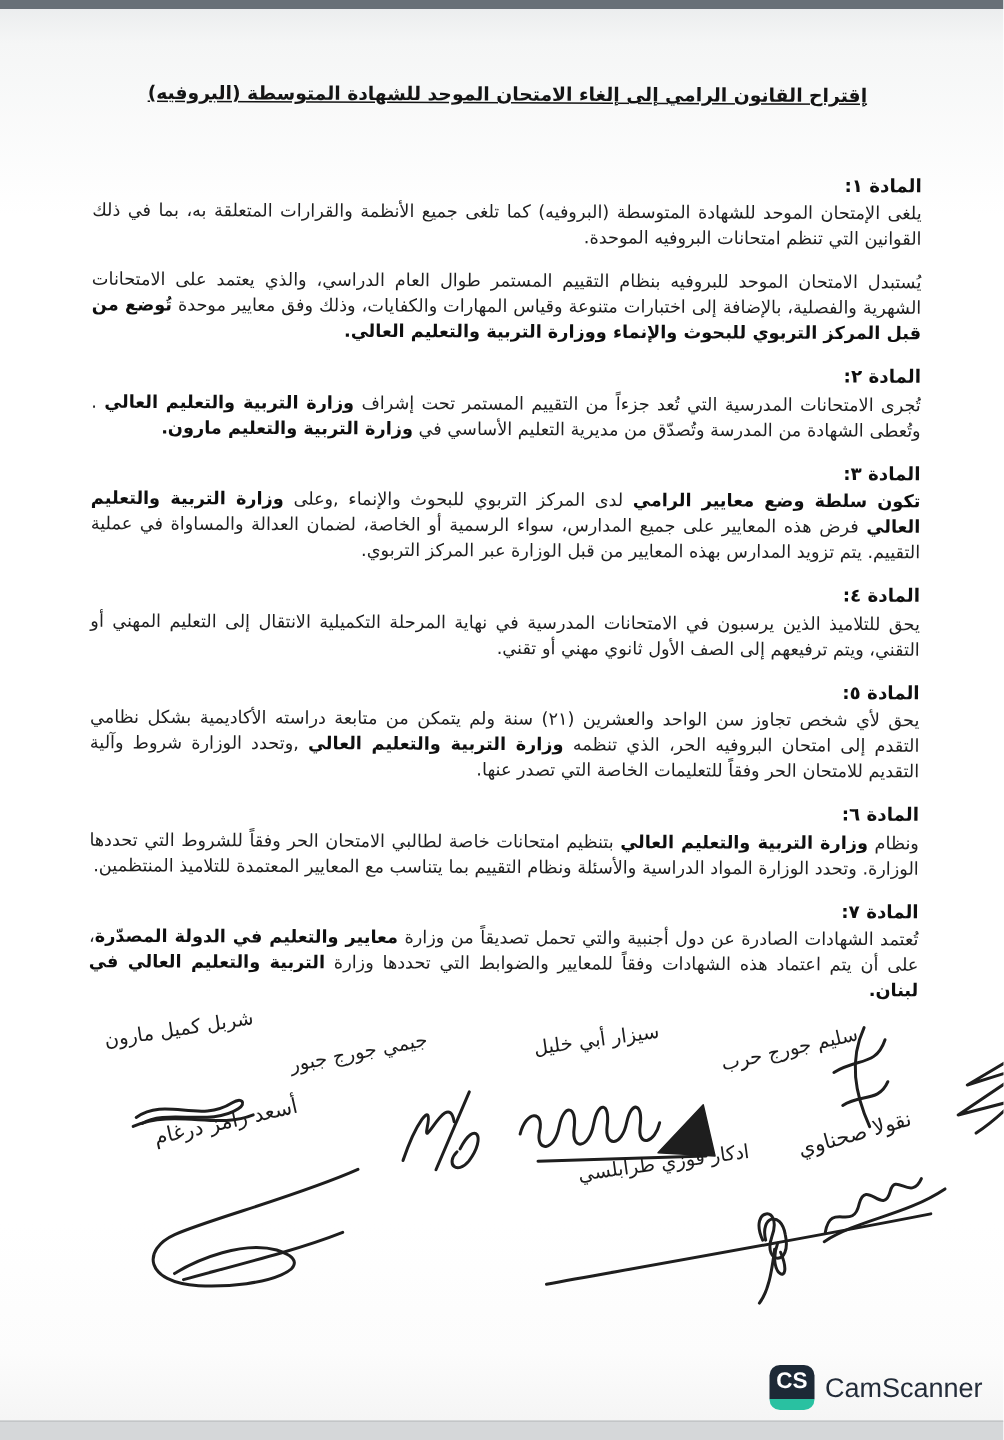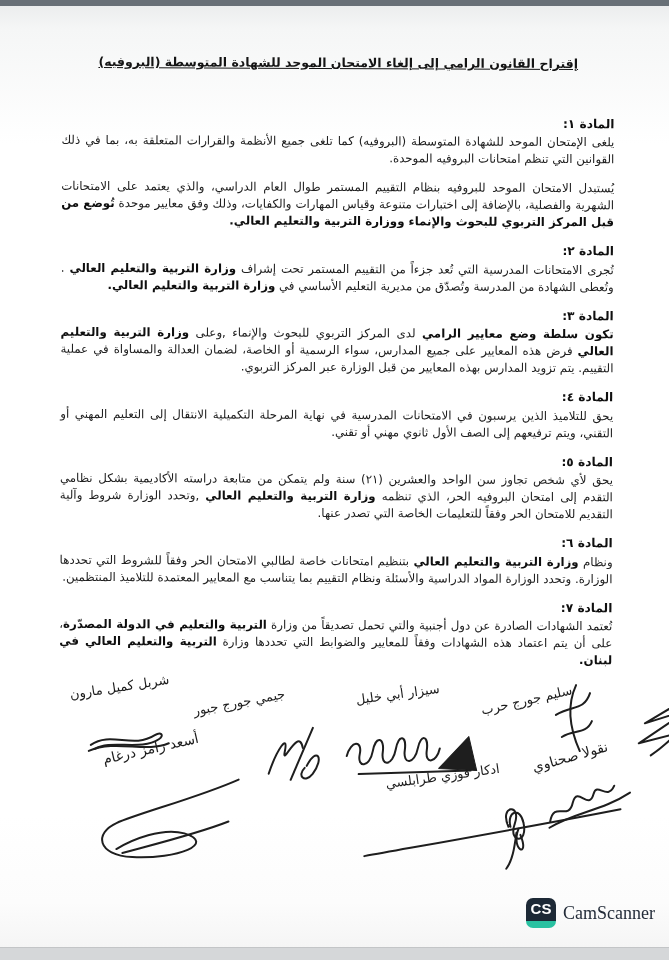--- a/index.html
+++ b/index.html
@@ -16,67 +16,67 @@
   .article{margin-bottom:12px;}
   .article-heading{font-weight:bold;color:#101010;font-size:12.2px;margin-bottom:1px;}
   .article-body{margin:0;text-align:justify;text-align-last:right;}
   .article-body .bold{font-weight:bold;color:#0f0f0f;}
   .signatures{position:relative;height:210px;margin-top:10px;direction:ltr;overflow:visible;}
   .sig-name{position:absolute;direction:rtl;white-space:nowrap;color:#1c1c1c;
     transform-origin:left bottom;letter-spacing:0.5px;}
   .sig-scrawl{position:absolute;overflow:visible;}
   .sig-scrawl path{stroke:#1e1e1e;stroke-width:2;fill:none;stroke-linecap:round;stroke-linejoin:round;}
   .sig-scrawl path.filled{fill:#1e1e1e;stroke-width:1;}
-  .cam-footer{position:absolute;right:14px;bottom:32px;display:flex;align-items:center;gap:7px;}
+  .cam-footer{position:absolute;right:14px;bottom:20px;display:flex;align-items:center;gap:7px;}
   .cs-logo{width:30px;height:30px;border-radius:7px;
     background:linear-gradient(180deg,var(--logo-bg,#1d2936) 0 76%,var(--logo-accent,#29c1a1) 76% 100%);
     display:flex;align-items:flex-start;justify-content:center;}
   .cs-logo span{color:#ffffff;font-weight:bold;font-size:15px;line-height:22px;
     font-family:"Liberation Sans",sans-serif;}
-  .cs-text{font-family:Liberation Serif, serif;font-size:18px;color:#232c39;}
+  .cs-text{font-family:Liberation Sans, sans-serif;font-size:18px;color:#232c39;}
 </style>
 </head>
 <body>
 
 <div class="scan">
   <div class="top-bar"></div>
 
   <div class="sheet">
     <h1 class="doc-title">إقتراح القانون الرامي إلى إلغاء الامتحان الموحد للشهادة المتوسطة (البروفيه)</h1>
     <div class="articles">
         <div class="article">
           <div class="article-heading">المادة ١:</div>
           <p class="article-body"><span>يلغى الإمتحان الموحد للشهادة المتوسطة (البروفيه) كما تلغى جميع الأنظمة والقرارات المتعلقة به، بما في ذلك القوانين التي تنظم امتحانات البروفيه الموحدة.</span></p>
         </div>
         <div class="article">
           <p class="article-body"><span>يُستبدل الامتحان الموحد للبروفيه بنظام التقييم المستمر طوال العام الدراسي، والذي يعتمد على الامتحانات الشهرية والفصلية، بالإضافة إلى اختبارات متنوعة وقياس المهارات والكفايات، وذلك وفق معايير موحدة </span><span class="bold">تُوضع من قبل المركز التربوي للبحوث والإنماء ووزارة التربية والتعليم العالي.</span></p>
         </div>
         <div class="article">
           <div class="article-heading">المادة ٢:</div>
-          <p class="article-body"><span>تُجرى الامتحانات المدرسية التي تُعد جزءاً من التقييم المستمر تحت إشراف </span><span class="bold">وزارة التربية والتعليم العالي</span><span> . وتُعطى الشهادة من المدرسة وتُصدّق من مديرية التعليم الأساسي في </span><span class="bold">وزارة التربية والتعليم العالي.</span></p>
+          <p class="article-body"><span>تُجرى الامتحانات المدرسية التي تُعد جزءاً من التقييم المستمر تحت إشراف </span><span class="bold">وزارة التربية والتعليم العالي</span><span> . وتُعطى الشهادة من المدرسة وتُصدّق من مديرية التعليم الأساسي في </span><span class="bold">وزارة التربية والتعليم مارون.</span></p>
         </div>
         <div class="article">
           <div class="article-heading">المادة ٣:</div>
           <p class="article-body"><span class="bold">تكون سلطة وضع معايير الرامي</span><span> لدى المركز التربوي للبحوث والإنماء ,وعلى </span><span class="bold">وزارة التربية والتعليم العالي</span><span> فرض هذه المعايير على جميع المدارس، سواء الرسمية أو الخاصة، لضمان العدالة والمساواة في عملية التقييم. يتم تزويد المدارس بهذه المعايير من قبل الوزارة عبر المركز التربوي.</span></p>
         </div>
         <div class="article">
           <div class="article-heading">المادة ٤:</div>
           <p class="article-body"><span>يحق للتلاميذ الذين يرسبون في الامتحانات المدرسية في نهاية المرحلة التكميلية الانتقال إلى التعليم المهني أو التقني، ويتم ترفيعهم إلى الصف الأول ثانوي مهني أو تقني.</span></p>
         </div>
         <div class="article">
           <div class="article-heading">المادة ٥:</div>
           <p class="article-body"><span>يحق لأي شخص تجاوز سن الواحد والعشرين (٢١) سنة ولم يتمكن من متابعة دراسته الأكاديمية بشكل نظامي التقدم إلى امتحان البروفيه الحر، الذي تنظمه </span><span class="bold">وزارة التربية والتعليم العالي</span><span> ,وتحدد الوزارة شروط وآلية التقديم للامتحان الحر وفقاً للتعليمات الخاصة التي تصدر عنها.</span></p>
         </div>
         <div class="article">
           <div class="article-heading">المادة ٦:</div>
           <p class="article-body"><span>ونظام </span><span class="bold">وزارة التربية والتعليم العالي</span><span> بتنظيم امتحانات خاصة لطالبي الامتحان الحر وفقاً للشروط التي تحددها الوزارة. وتحدد الوزارة المواد الدراسية والأسئلة ونظام التقييم بما يتناسب مع المعايير المعتمدة للتلاميذ المنتظمين.</span></p>
         </div>
         <div class="article">
           <div class="article-heading">المادة ٧:</div>
-          <p class="article-body"><span>تُعتمد الشهادات الصادرة عن دول أجنبية والتي تحمل تصديقاً من وزارة </span><span class="bold">التربية والتعليم في الدولة المصدّرة</span><span>، على أن يتم اعتماد هذه الشهادات وفقاً للمعايير والضوابط التي تحددها وزارة </span><span class="bold">التربية والتعليم العالي في لبنان.</span></p>
+          <p class="article-body"><span>تُعتمد الشهادات الصادرة عن دول أجنبية والتي تحمل تصديقاً من وزارة </span><span class="bold">معايير والتعليم في الدولة المصدّرة</span><span>، على أن يتم اعتماد هذه الشهادات وفقاً للمعايير والضوابط التي تحددها وزارة </span><span class="bold">التربية والتعليم العالي في لبنان.</span></p>
         </div>
       </div>
     <div class="signatures">
         <div>
           <div class="sig-name" style="left: 12px; top: 8px; font-size: 13px; transform: rotate(-9deg);">شربل كميل مارون</div>
           <svg class="sig-scrawl" viewBox="0 0 92 40" width="92" height="40" style="left: 22px; top: 40px;">
             <path d="M10,26 C30,12 52,30 74,16 C80,12 84,16 78,20 C60,32 30,20 14,30"></path>
             <path d="M8,32 C36,20 64,34 88,24"></path>
           </svg>
         </div>

